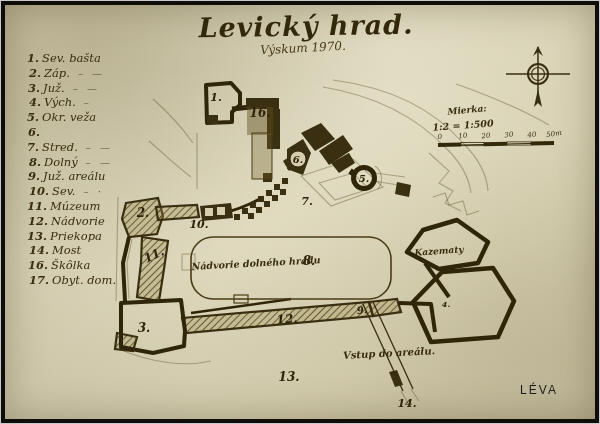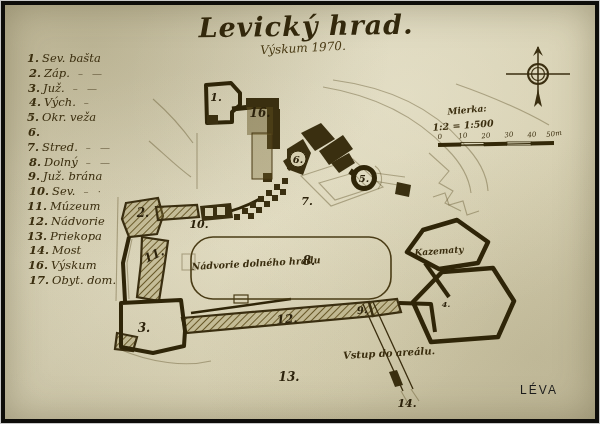--- a/index.html
+++ b/index.html
@@ -217,21 +217,21 @@
             <span class="lg-label">Stred.</span>
             <span class="lg-ditto">– —</span>
           </div>
         <div class="lg-row">
             <span class="lg-num">8.</span>
             <span class="lg-label">Dolný</span>
             <span class="lg-ditto">– —</span>
           </div>
         <div class="lg-row">
             <span class="lg-num">9.</span>
-            <span class="lg-label">Juž. brána</span>
+            <span class="lg-label">Juž. areálu</span>
             <span class="lg-ditto"></span>
           </div>
         <div class="lg-row">
             <span class="lg-num">10.</span>
             <span class="lg-label">Sev.</span>
             <span class="lg-ditto">– ·</span>
           </div>
         <div class="lg-row">
             <span class="lg-num">11.</span>
             <span class="lg-label">Múzeum</span>
@@ -247,21 +247,21 @@
             <span class="lg-label">Priekopa</span>
             <span class="lg-ditto"></span>
           </div>
         <div class="lg-row">
             <span class="lg-num">14.</span>
             <span class="lg-label">Most</span>
             <span class="lg-ditto"></span>
           </div>
         <div class="lg-row">
             <span class="lg-num">16.</span>
-            <span class="lg-label">Výskum</span>
+            <span class="lg-label">Škôlka</span>
             <span class="lg-ditto"></span>
           </div>
         <div class="lg-row">
             <span class="lg-num">17.</span>
             <span class="lg-label">Obyt. dom.</span>
             <span class="lg-ditto"></span>
           </div>
       </div>
 
       <span class="ml script" style="left:466px;top:109px;font-size:9px;transform:translate(-50%,-50%) rotate(-5deg);">Mierka:</span>

